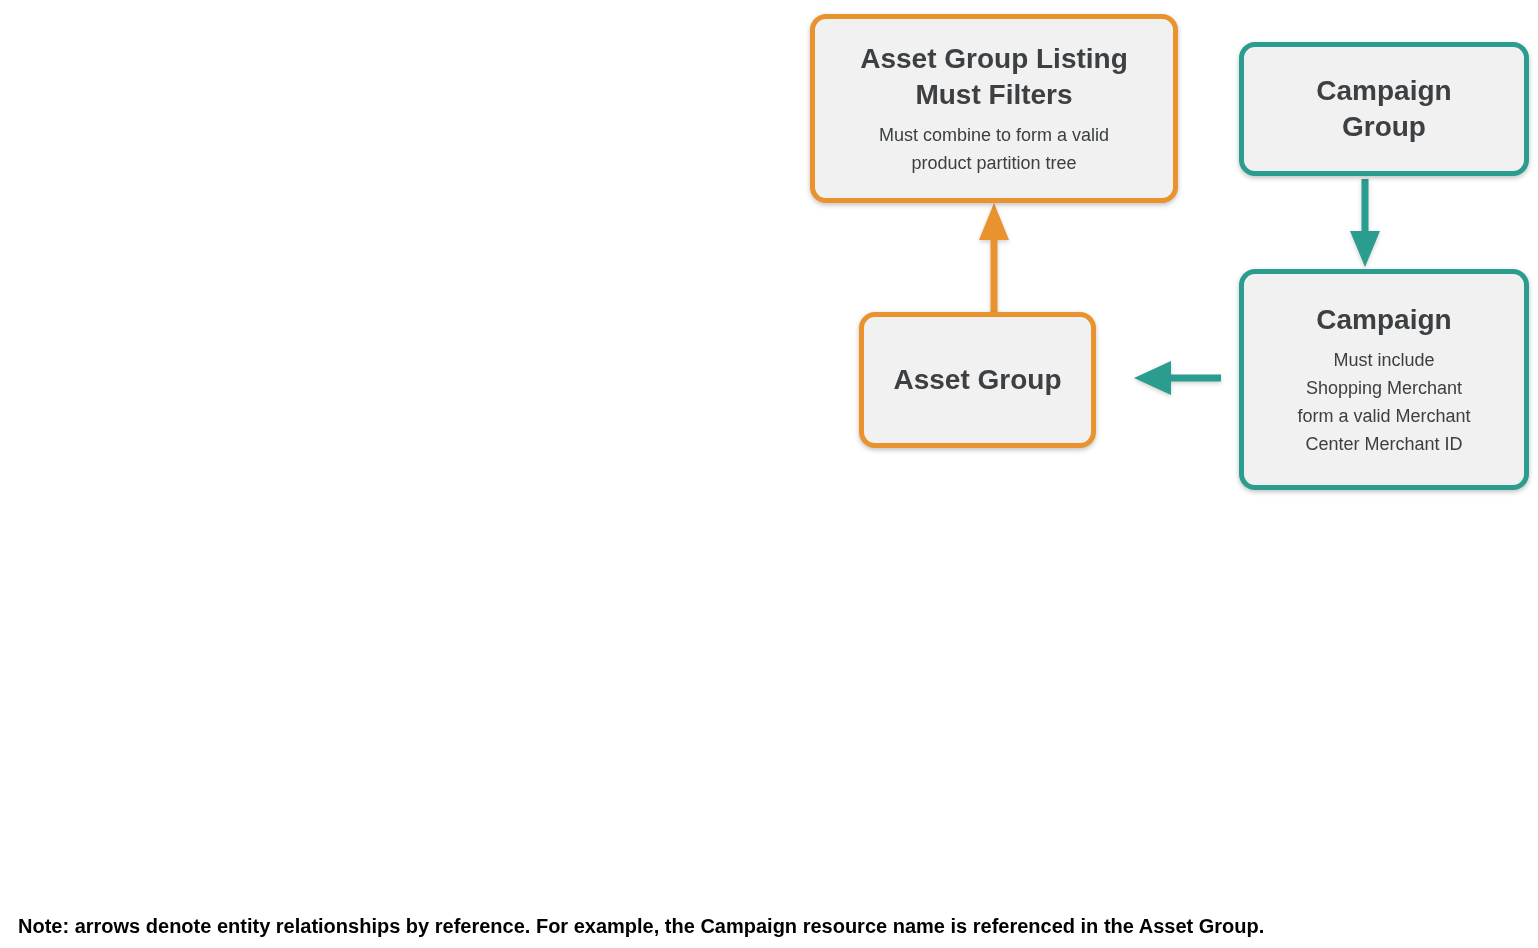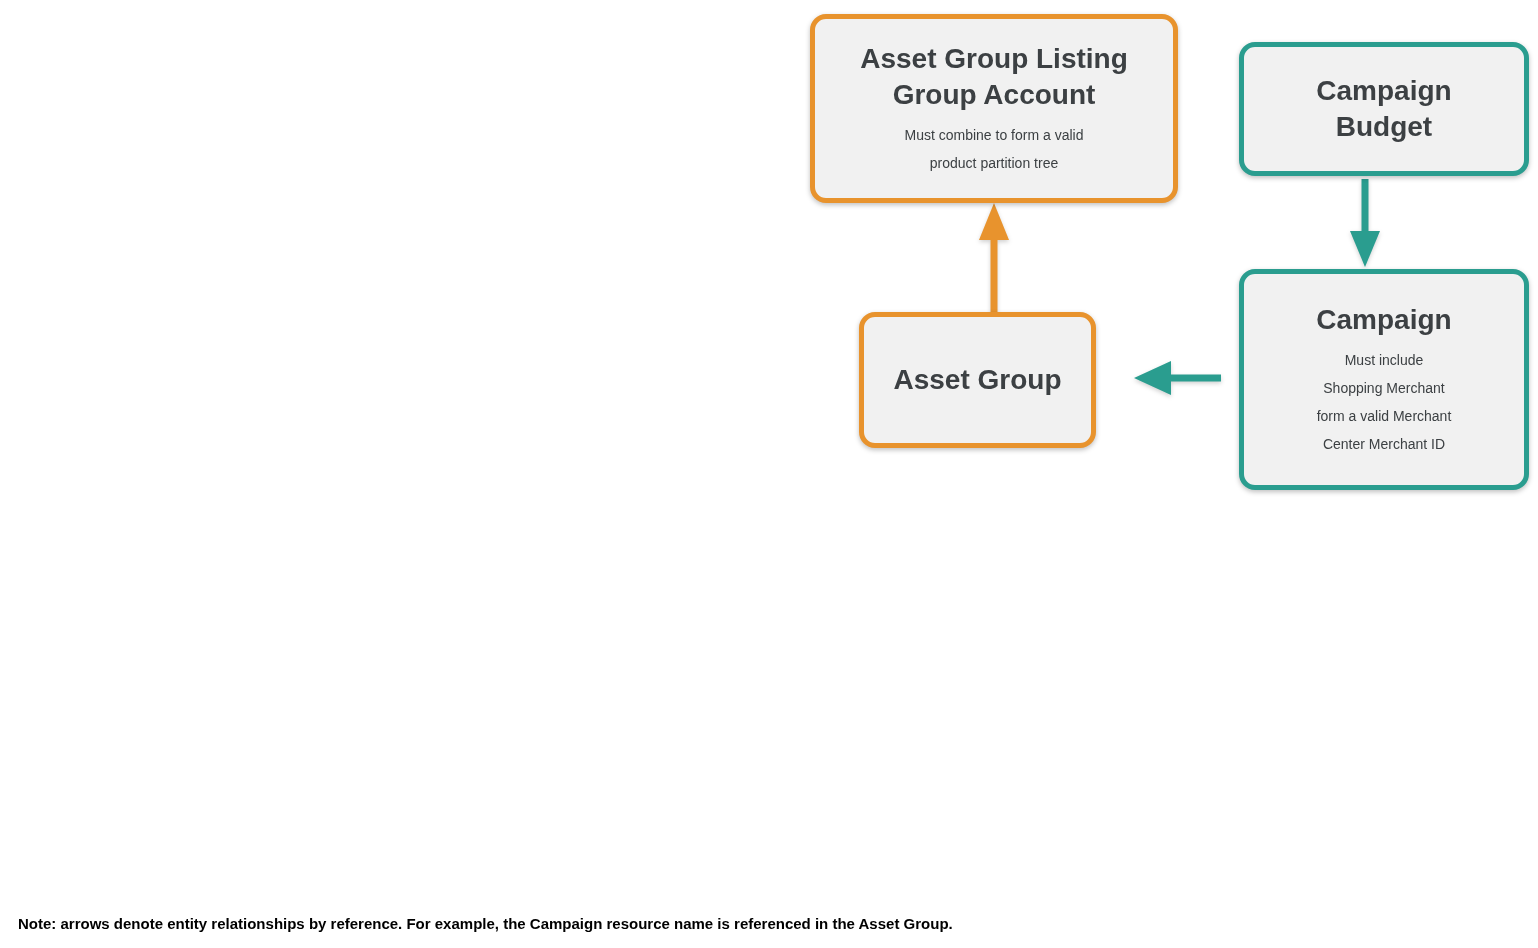--- a/index.html
+++ b/index.html
@@ -28,42 +28,42 @@
   }
   .node.orange { border: 5px solid #e8932d; }
   .node.teal   { border: 5px solid #2a9d8f; margin-left: 16px; }
   .node-title {
     font-size: 28px;
     font-weight: 700;
     color: #3c4043;
     line-height: 36px;
   }
   .node-subtitle {
-    font-size: 14px;
+    font-size: 18px;
     font-weight: 400;
     color: #3c4043;
     line-height: 28px;
     margin-top: 8px;
   }
   .line { display: block; }
   #node-filters     { left: 810px;  top: 14px;  width: 368px; height: 189px; }
   #node-budget      { left: 1223px; top: 42px;  width: 290px; height: 134px; }
   #node-asset-group { left: 859px;  top: 312px; width: 237px; height: 136px; }
   #node-campaign    { left: 1223px; top: 269px; width: 290px; height: 221px; }
   #arrow-layer {
     position: absolute;
     left: 0; top: 0;
     width: 1538px; height: 948px;
     pointer-events: none;
   }
   #arrow-layer .shape { filter: drop-shadow(0 2px 2px rgba(0,0,0,0.18)); }
   .note {
     position: absolute;
     left: 18px; top: 915px;
-    font-size: 15px;
+    font-size: 20px;
     font-weight: 700;
     color: #000000;
     white-space: nowrap;
   }
 </style>
 </head>
 <body>
 
 <div id="canvas">
 
@@ -81,32 +81,32 @@
 
     <g class="shape">
       <line x1="1221" y1="378" x2="1168" y2="378" stroke="#2a9d8f" stroke-width="7"></line>
       <polygon points="1134,378 1171,361 1171,395" fill="#2a9d8f"></polygon>
     </g>
   </svg>
 
   <div class="node orange" id="node-filters">
     <div class="node-title">
       <span class="line">Asset Group Listing</span>
-      <span class="line">Group Account</span>
+      <span class="line">Must Filters</span>
     </div>
     <div class="node-subtitle">
       <span class="line">Must combine to form a valid</span>
       <span class="line">product partition tree</span>
     </div>
   </div>
 
   <div class="node teal" id="node-budget">
     <div class="node-title">
       <span class="line">Campaign</span>
-      <span class="line">Budget</span>
+      <span class="line">Group</span>
     </div>
   </div>
 
   <div class="node orange" id="node-asset-group">
     <div class="node-title">
       <span class="line">Asset Group</span>
     </div>
   </div>
 
   <div class="node teal" id="node-campaign">

